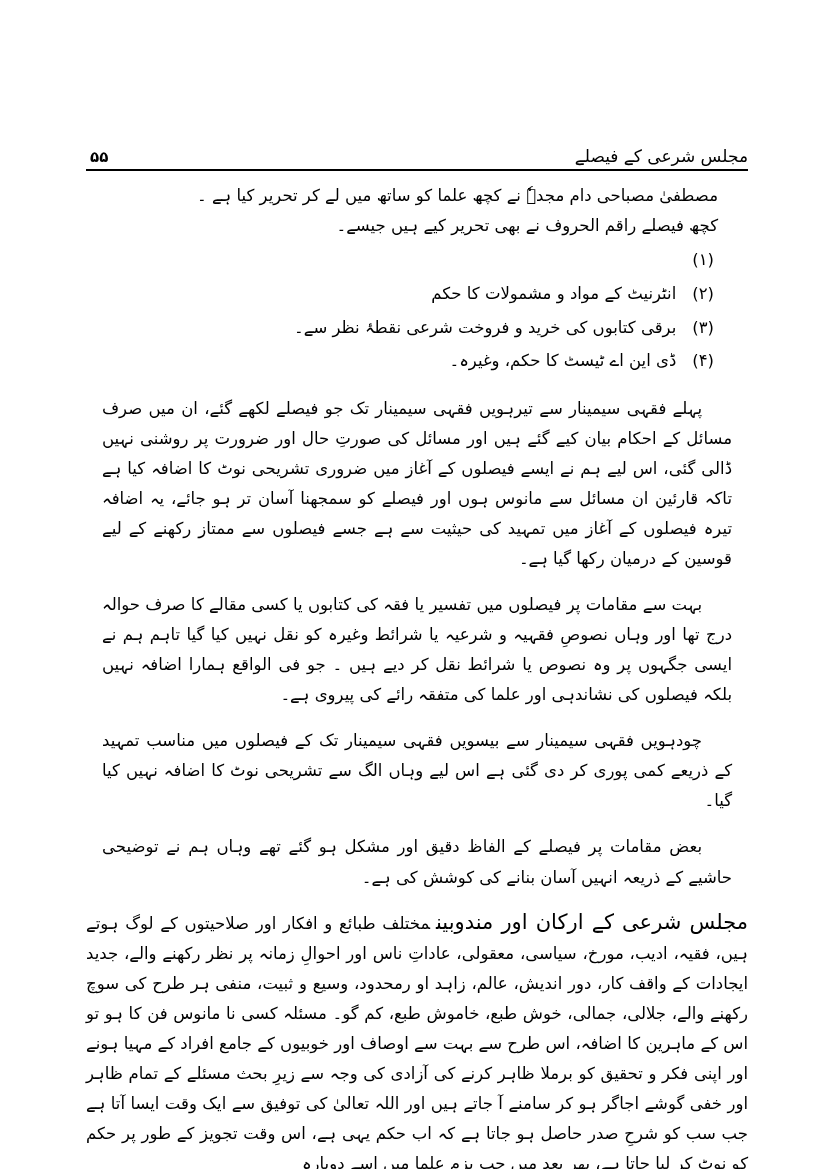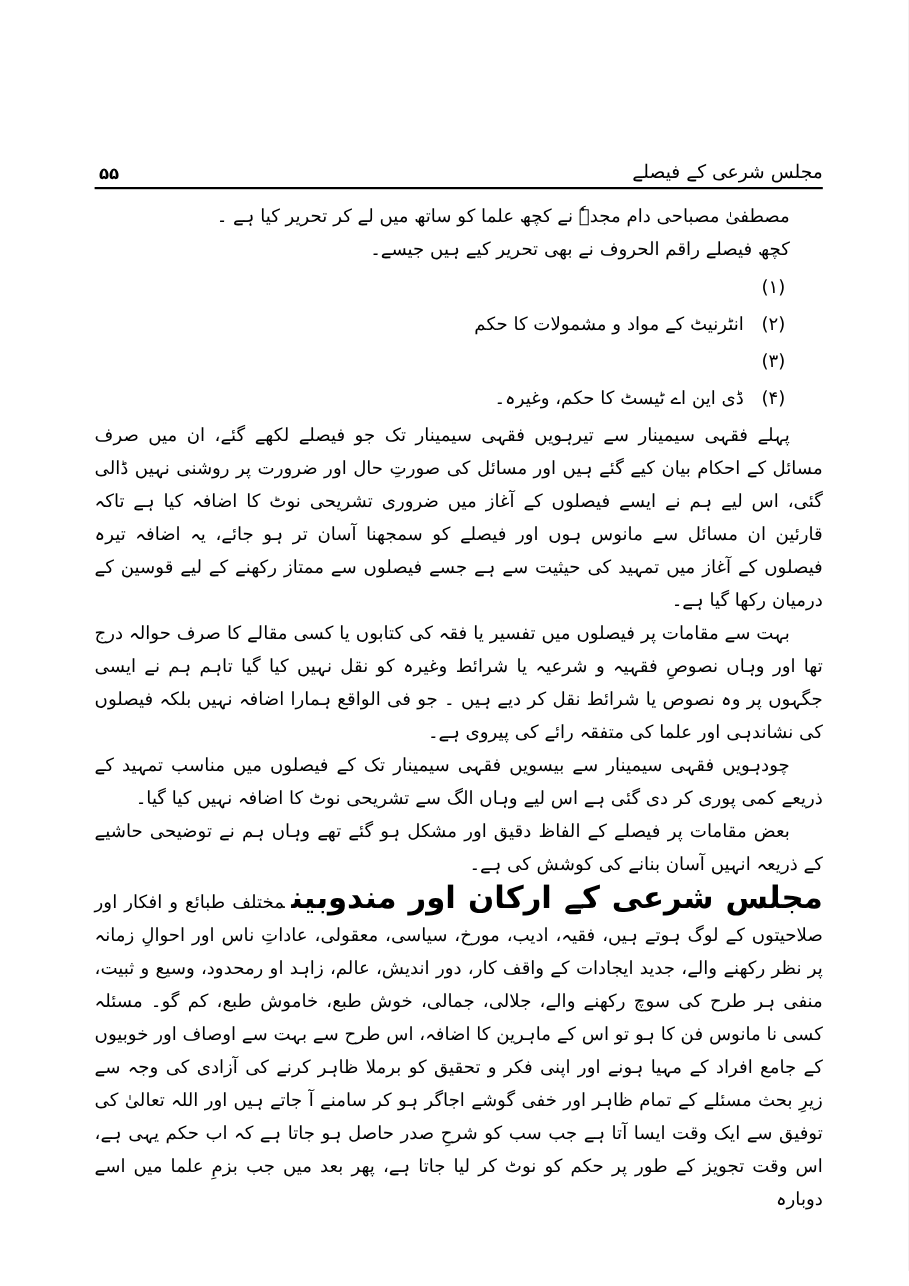--- a/index.html
+++ b/index.html
@@ -54,28 +54,28 @@
     display: flex;
     gap: 16px;
     margin-right: 34px;
     line-height: 2.05;
   }
   .list-item .marker {
     white-space: nowrap;
   }
   .para {
     text-indent: 30px;
-    margin: 0;
+    margin: 16px;
   }
   .section-para {
     margin: 0;
   }
   .section-heading {
-    font-weight: bold;
-    font-size: 28px;
+    font-weight: normal;
+    font-size: 21px;
     line-height: 1;
     padding-left: 6px;
   }
 </style>
 </head>
 <body>
 
 <div class="page">
 
   <div class="header">
@@ -91,20 +91,21 @@
     <div class="list">
       <div class="list-item">
         <span class="marker">(۱)</span>
       </div>
       <div class="list-item">
         <span class="marker">(۲)</span>
         <span class="text">انٹرنیٹ کے مواد و مشمولات کا حکم</span>
       </div>
       <div class="list-item">
         <span class="marker">(۳)</span>
+        <span class="text">برقی کتابوں کی خرید و فروخت شرعی نقطۂ نظر سے۔</span>
       </div>
       <div class="list-item">
         <span class="marker">(۴)</span>
         <span class="text">ڈی این اے ٹیسٹ کا حکم، وغیرہ۔</span>
       </div>
     </div>
 
     <p class="para">پہلے فقہی سیمینار سے تیرہویں فقہی سیمینار تک جو فیصلے لکھے گئے، ان میں صرف مسائل کے احکام بیان کیے گئے ہیں اور مسائل کی صورتِ حال اور ضرورت پر روشنی نہیں ڈالی گئی، اس لیے ہم نے ایسے فیصلوں کے آغاز میں ضروری تشریحی نوٹ کا اضافہ کیا ہے تاکہ قارئین ان مسائل سے مانوس ہوں اور فیصلے کو سمجھنا آسان تر ہو جائے، یہ اضافہ تیرہ فیصلوں کے آغاز میں تمہید کی حیثیت سے ہے جسے فیصلوں سے ممتاز رکھنے کے لیے قوسین کے درمیان رکھا گیا ہے۔</p>
     <p class="para">بہت سے مقامات پر فیصلوں میں تفسیر یا فقہ کی کتابوں یا کسی مقالے کا صرف حوالہ درج تھا اور وہاں نصوصِ فقہیہ و شرعیہ یا شرائط وغیرہ کو نقل نہیں کیا گیا تاہم ہم نے ایسی جگہوں پر وہ نصوص یا شرائط نقل کر دیے ہیں ۔ جو فی الواقع ہمارا اضافہ نہیں بلکہ فیصلوں کی نشاندہی اور علما کی متفقہ رائے کی پیروی ہے۔</p>
     <p class="para">چودہویں فقہی سیمینار سے بیسویں فقہی سیمینار تک کے فیصلوں میں مناسب تمہید کے ذریعے کمی پوری کر دی گئی ہے اس لیے وہاں الگ سے تشریحی نوٹ کا اضافہ نہیں کیا گیا۔</p>

